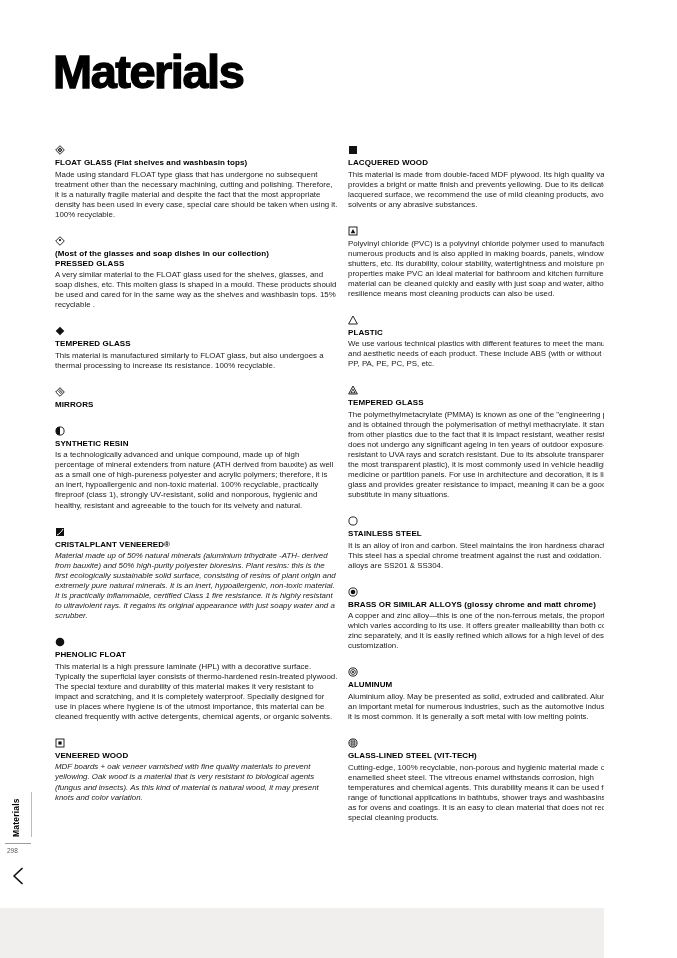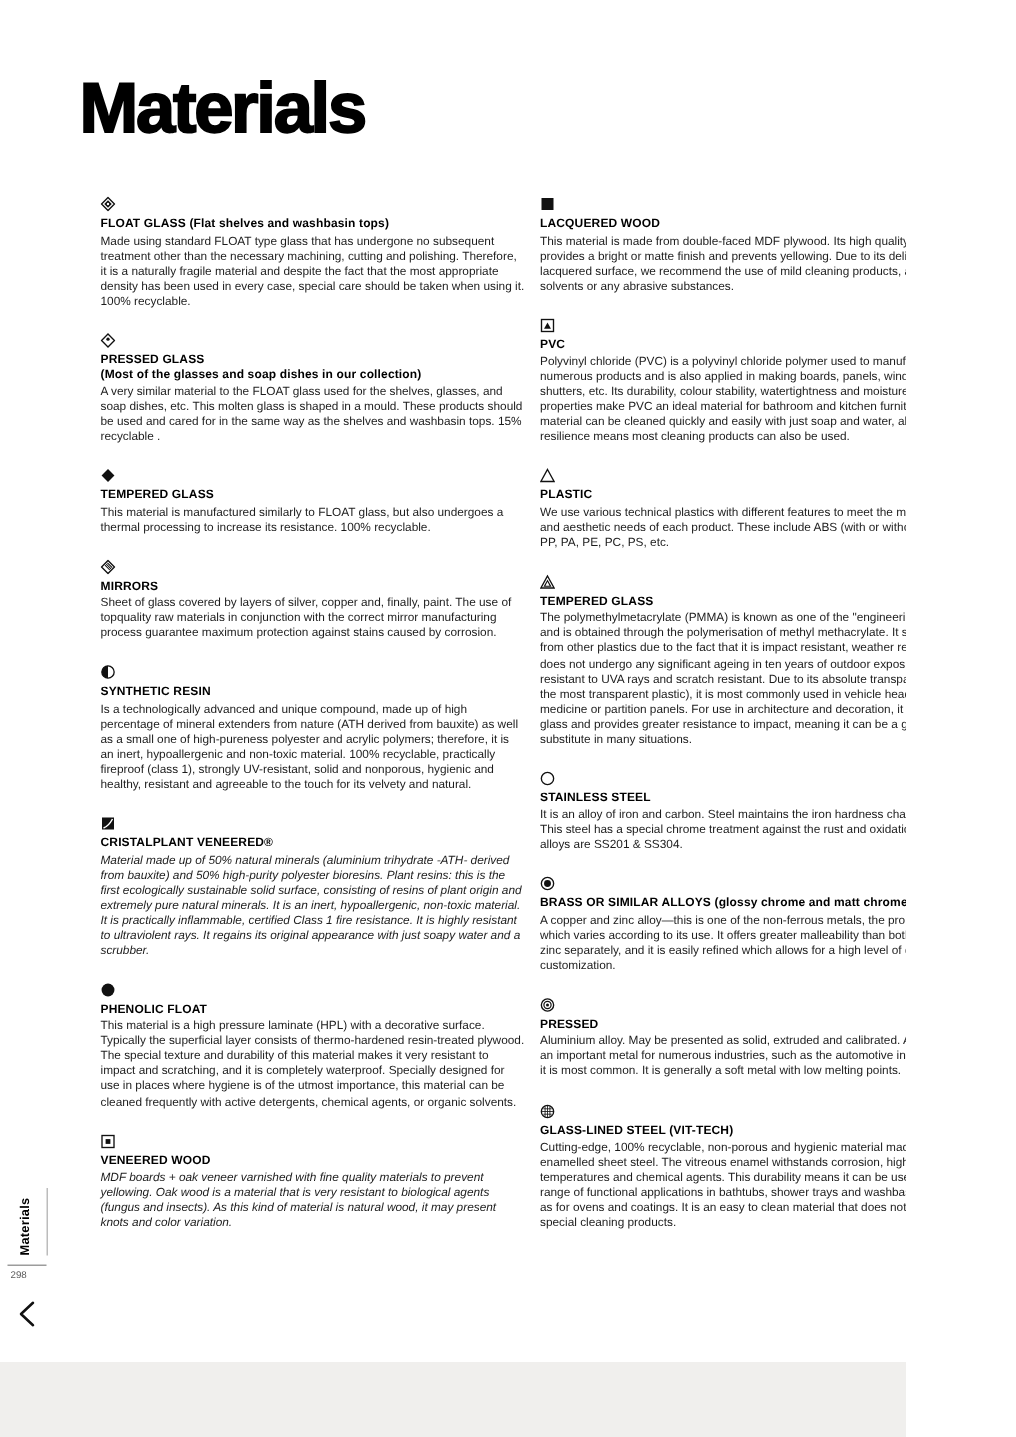--- a/index.html
+++ b/index.html
@@ -1,20 +1,20 @@
 <!DOCTYPE html>
 <html><head>
 <meta charset="utf-8">
 <style>
   html,body{margin:0;padding:0;background:#ffffff;}
   .page{position:relative;width:604px;height:958px;background:#fff;overflow:hidden;
         font-family:"Liberation Sans",sans-serif;color:#1b1b1b;}
   .title{position:absolute;left:53px;top:48px;margin:0;font-size:47px;line-height:1;
          font-weight:bold;color:#000;letter-spacing:-1.5px;-webkit-text-stroke:1.3px #000;}
-  .col{position:absolute;top:131px;left:55px;width:283px;margin-left:12px;}
+  .col{position:absolute;top:145px;left:55px;width:283px;}
   .col.right{left:348px;width:293px;}
   .mat-section{margin-bottom:16px;}
   .mat-icon{height:11px;margin-bottom:2px;}
   .mat-icon svg{display:block;}
   .mat-title{margin:0;font-size:8px;line-height:1.25;font-weight:bold;color:#000;letter-spacing:.1px;}
   .mat-body{margin:1.5px 0 0;font-size:7.9px;line-height:1.27;color:#1c1c1c;}
   .mat-body.italic{font-style:italic;}
   .sidebar-vlabel{position:absolute;left:11px;top:789px;height:48px;
       writing-mode:vertical-rl;transform:rotate(180deg);
       font-size:8.5px;font-weight:bold;color:#000;letter-spacing:.2px;}
@@ -42,42 +42,41 @@
         <h3 class="mat-title">FLOAT GLASS (Flat shelves and washbasin tops)</h3>
         <p class="mat-body">Made using standard FLOAT type glass that has undergone no subsequent treatment other than the necessary machining, cutting and polishing. Therefore, it is a naturally fragile material and despite the fact that the most appropriate density has been used in every case, special care should be taken when using it. 100% recyclable.</p>
       </section>
       <section class="mat-section">
         <div class="mat-icon">
           <svg width="10" height="10" viewBox="0 0 10 10">
             <path d="M5 .7 9.3 5 5 9.3.7 5Z" stroke="#111" fill="none" stroke-width="0.9"></path>
             <circle cx="5" cy="4.1" r="1.1" fill="#111"></circle>
           </svg>
         </div>
+        <h3 class="mat-title">(Most of the glasses and soap dishes in our collection)</h3>
         <h3 class="mat-title">PRESSED GLASS</h3>
-        <h3 class="mat-title">(Most of the glasses and soap dishes in our collection)</h3>
         <p class="mat-body">A very similar material to the FLOAT glass used for the shelves, glasses, and soap dishes, etc.  This molten glass is shaped in a mould. These products should be used and cared for in the same way as the shelves and washbasin tops. 15% recyclable .</p>
       </section>
       <section class="mat-section">
         <div class="mat-icon">
           <svg width="10" height="10" viewBox="0 0 10 10">
             <path d="M5 .7 9.3 5 5 9.3.7 5Z" fill="#111"></path>
           </svg>
         </div>
         <h3 class="mat-title">TEMPERED GLASS</h3>
         <p class="mat-body">This material is manufactured similarly to FLOAT glass, but also undergoes a thermal processing to increase its resistance.  100% recyclable.</p>
       </section>
       <section class="mat-section">
         <div class="mat-icon">
           <svg width="10" height="10" viewBox="0 0 10 10">
             <path d="M5 .7 9.3 5 5 9.3.7 5Z" stroke="#111" fill="none" stroke-width="0.9"></path>
             <path d="M3 3.8 6.2 7M3.8 3 7 6.2M4.6 2.2 7.8 5.4" stroke="#111" stroke-width="0.7"></path>
           </svg>
         </div>
         <h3 class="mat-title">MIRRORS</h3>
-        <p class="mat-body">Sheet of glass covered by layers of silver, copper and, finally, paint. The use of topquality raw materials in conjunction with the correct mirror manufacturing process guarantee maximum protection against stains caused by corrosion.</p>
       </section>
       <section class="mat-section">
         <div class="mat-icon">
           <svg width="10" height="10" viewBox="0 0 10 10">
             <circle cx="5" cy="5" r="4.1" stroke="#111" fill="none" stroke-width="0.9"></circle>
             <path d="M5 .9 A4.1 4.1 0 0 0 5 9.1Z" fill="#111"></path>
           </svg>
         </div>
         <h3 class="mat-title">SYNTHETIC RESIN</h3>
         <p class="mat-body">Is a technologically advanced and unique compound, made up of high percentage of mineral extenders from nature (ATH derived from bauxite) as well as a small one of high-pureness polyester and acrylic polymers; therefore, it is an inert, hypoallergenic and non-toxic material. 100% recyclable, practically fireproof (class 1), strongly UV-resistant, solid and nonporous, hygienic and healthy, resistant and agreeable to the touch for its velvety and natural.</p>
@@ -122,21 +121,20 @@
         <h3 class="mat-title">LACQUERED WOOD</h3>
         <p class="mat-body">This material is made from double-faced MDF plywood. Its high quality varnish provides a bright or matte finish and prevents yellowing. Due to its delicate lacquered surface, we recommend the use of mild cleaning products, avoiding solvents or any abrasive substances.</p>
       </section>
       <section class="mat-section">
         <div class="mat-icon">
           <svg width="10" height="10" viewBox="0 0 10 10">
             <rect x="1" y="1" width="8" height="8" stroke="#111" fill="none" stroke-width="0.9"></rect>
             <path d="M5 3 7.3 7.2H2.7Z" fill="#111"></path>
           </svg>
         </div>
-        <h3 class="mat-title">PVC</h3>
         <p class="mat-body">Polyvinyl chloride (PVC) is a polyvinyl chloride polymer used to manufacture numerous products and is also applied in making boards, panels, windows, shutters, etc. Its durability, colour stability, watertightness and moisture proof properties make PVC an ideal material for bathroom and kitchen furniture. The material can be cleaned quickly and easily with just soap and water, although its resilience means most cleaning products can also be used.</p>
       </section>
       <section class="mat-section">
         <div class="mat-icon">
           <svg width="10" height="10" viewBox="0 0 10 10">
             <path d="M5 1 9.4 9H.6Z" stroke="#111" fill="none" stroke-width="0.9"></path>
           </svg>
         </div>
         <h3 class="mat-title">PLASTIC</h3>
         <p class="mat-body">We use various technical plastics with different features to meet the manufacturing and aesthetic needs of each product. These include ABS (with or without chrome), PP, PA, PE, PC, PS, etc.</p>
@@ -172,21 +170,21 @@
         <p class="mat-body">A copper and zinc alloy—this is one of the non-ferrous metals, the proportion of which varies according to its use. It offers greater malleability than both copper and zinc separately, and it is easily refined which allows for a high level of design customization.</p>
       </section>
       <section class="mat-section">
         <div class="mat-icon">
           <svg width="10" height="10" viewBox="0 0 10 10">
             <circle cx="5" cy="5" r="4.1" stroke="#111" fill="none" stroke-width="0.9"></circle>
             <circle cx="5" cy="5" r="2.4" fill="none" stroke="#111" stroke-width="0.8"></circle>
             <circle cx="5" cy="5" r="1" fill="#111"></circle>
           </svg>
         </div>
-        <h3 class="mat-title">PRESSED</h3>
+        <h3 class="mat-title">ALUMINUM</h3>
         <p class="mat-body">Aluminium alloy. May be presented as solid, extruded and calibrated. Aluminium is an important metal for numerous industries, such as the automotive industry where it is most common. It is generally a soft metal with low melting points.</p>
       </section>
       <section class="mat-section">
         <div class="mat-icon">
           <svg width="10" height="10" viewBox="0 0 10 10">
             <circle cx="5" cy="5" r="4.1" stroke="#111" fill="none" stroke-width="0.9"></circle>
             <path d="M2.2 3.2h5.6M1.2 5h7.6M2.2 6.8h5.6M3.4 1.6v6.8M5 .9v8.2M6.6 1.6v6.8" stroke="#111" stroke-width="0.55"></path>
           </svg>
         </div>
         <h3 class="mat-title">GLASS-LINED STEEL (VIT-TECH)</h3>

